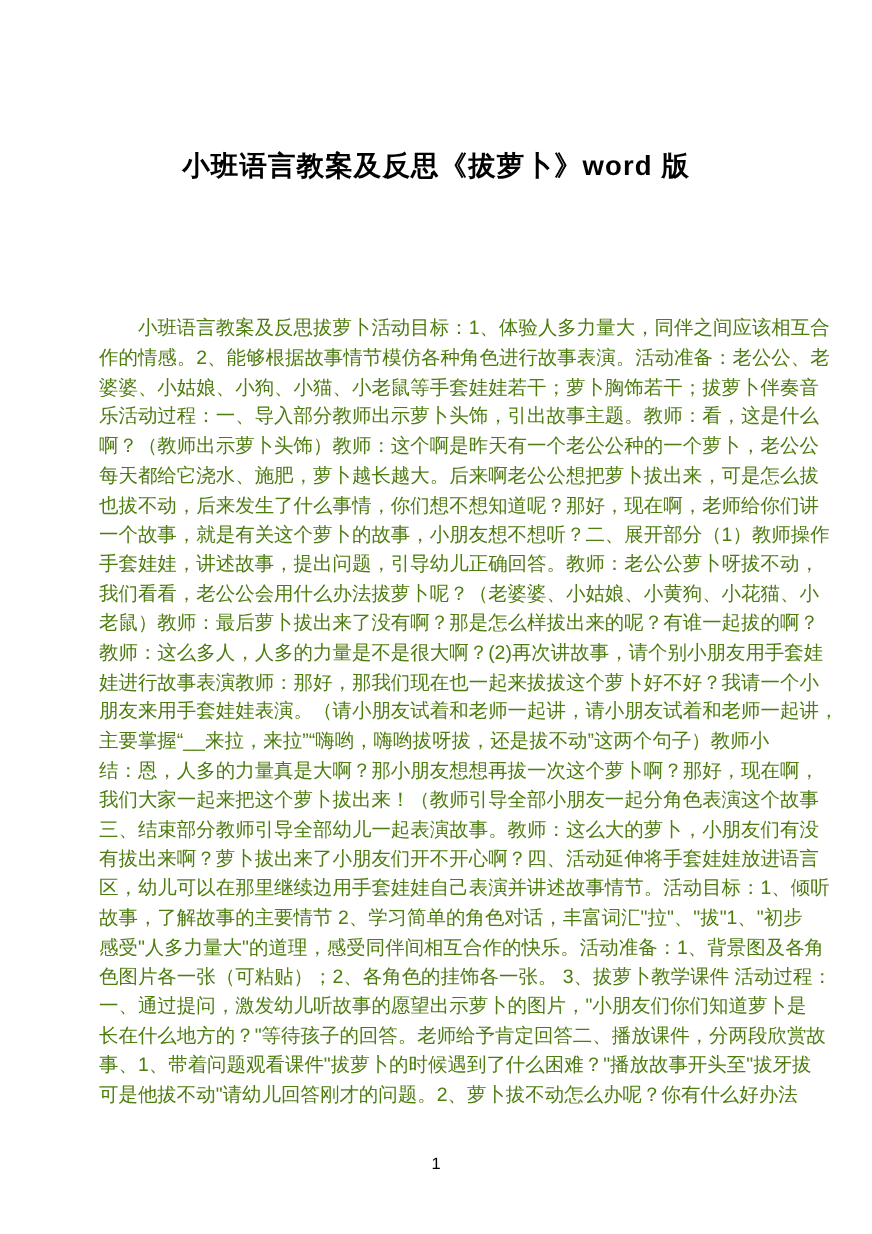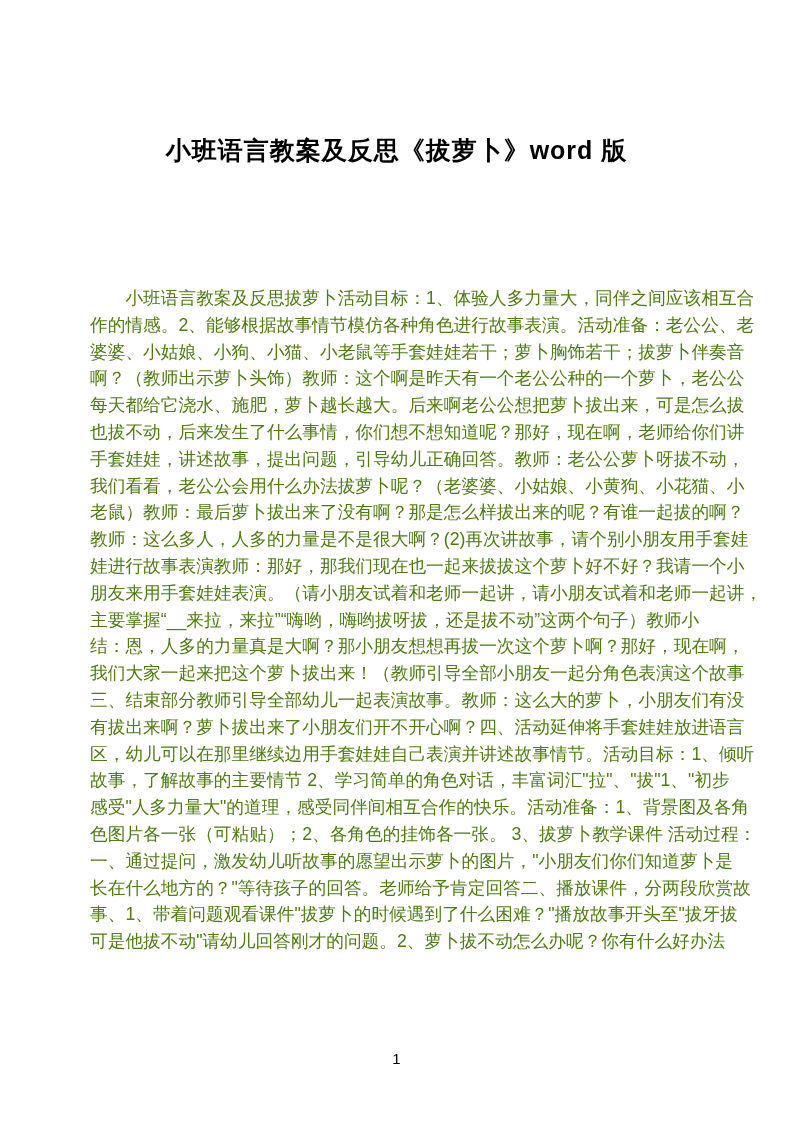--- a/index.html
+++ b/index.html
@@ -61,23 +61,25 @@
 </head>
 <body>
 
 <div class="page">
   <h1 class="doc-title">小班语言教案及反思《拔萝卜》word 版</h1>
 
   <div class="doc-body">
       <div class="text-line first">小班语言教案及反思拔萝卜活动目标：1、体验人多力量大，同伴之间应该相互合</div>
       <div class="text-line">作的情感。2、能够根据故事情节模仿各种角色进行故事表演。活动准备：老公公、老</div>
       <div class="text-line">婆婆、小姑娘、小狗、小猫、小老鼠等手套娃娃若干；萝卜胸饰若干；拔萝卜伴奏音</div>
+      <div class="text-line">乐活动过程：一、导入部分教师出示萝卜头饰，引出故事主题。教师：看，这是什么</div>
       <div class="text-line">啊？（教师出示萝卜头饰）教师：这个啊是昨天有一个老公公种的一个萝卜，老公公</div>
       <div class="text-line">每天都给它浇水、施肥，萝卜越长越大。后来啊老公公想把萝卜拔出来，可是怎么拔</div>
       <div class="text-line">也拔不动，后来发生了什么事情，你们想不想知道呢？那好，现在啊，老师给你们讲</div>
+      <div class="text-line">一个故事，就是有关这个萝卜的故事，小朋友想不想听？二、展开部分（1）教师操作</div>
       <div class="text-line">手套娃娃，讲述故事，提出问题，引导幼儿正确回答。教师：老公公萝卜呀拔不动，</div>
       <div class="text-line">我们看看，老公公会用什么办法拔萝卜呢？（老婆婆、小姑娘、小黄狗、小花猫、小</div>
       <div class="text-line">老鼠）教师：最后萝卜拔出来了没有啊？那是怎么样拔出来的呢？有谁一起拔的啊？</div>
       <div class="text-line">教师：这么多人，人多的力量是不是很大啊？(2)再次讲故事，请个别小朋友用手套娃</div>
       <div class="text-line">娃进行故事表演教师：那好，那我们现在也一起来拔拔这个萝卜好不好？我请一个小</div>
       <div class="text-line">朋友来用手套娃娃表演。（请小朋友试着和老师一起讲，请小朋友试着和老师一起讲，</div>
       <div class="text-line">主要掌握“__来拉，来拉”“嗨哟，嗨哟拔呀拔，还是拔不动”这两个句子）教师小</div>
       <div class="text-line">结：恩，人多的力量真是大啊？那小朋友想想再拔一次这个萝卜啊？那好，现在啊，</div>
       <div class="text-line">我们大家一起来把这个萝卜拔出来！（教师引导全部小朋友一起分角色表演这个故事</div>
       <div class="text-line">三、结束部分教师引导全部幼儿一起表演故事。教师：这么大的萝卜，小朋友们有没</div>

